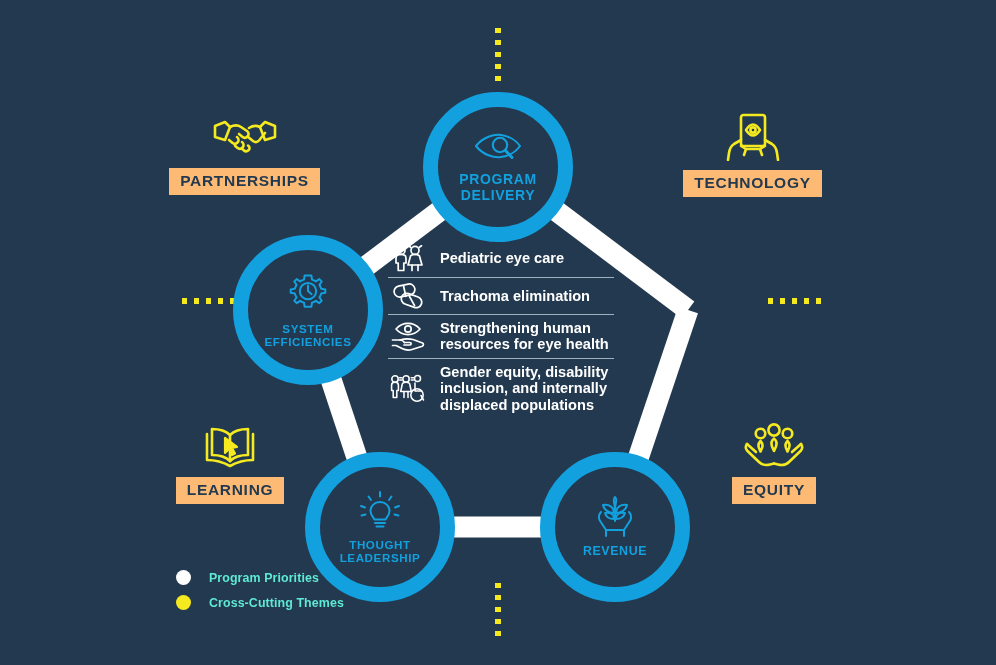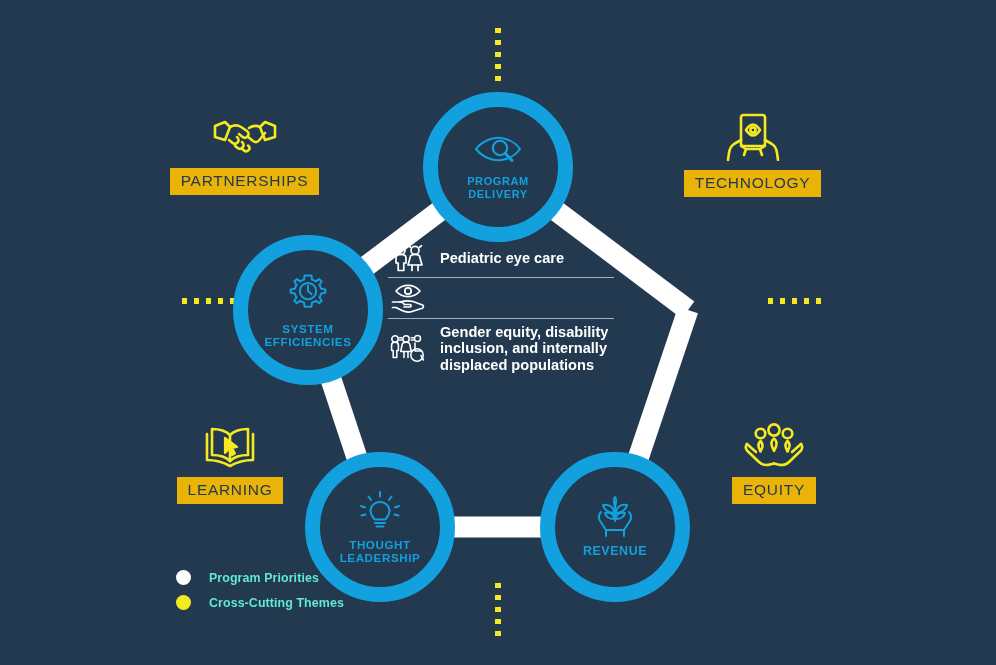--- a/index.html
+++ b/index.html
@@ -31,23 +31,23 @@
     font-weight:bold;
     letter-spacing:0.6px;
     line-height:1.12;
     margin-top:7px;
   }
 
   
   .theme{position:absolute;display:flex;flex-direction:column;align-items:center;}
   .theme .ico{line-height:0;}
   .theme .chip{
-    background:#eab308;
+    background:#fdba74;
     color:#23394f;
-    font-weight:normal;
+    font-weight:bold;
     font-size:15.5px;
     letter-spacing:0.7px;
     padding:5px 11px 6px 11px;
     margin-top:9px;
     white-space:nowrap;
     line-height:1;
   }
 
   
   #priority-list{
@@ -105,21 +105,21 @@
   </svg>
 
   <div class="node" style="left:423px;top:92px;width:150px;height:150px;border:15px solid #12a0de;">
     <span class="ico">
       <svg width="48" height="34" viewBox="0 0 48 34" fill="none" stroke="#12a0de" stroke-width="2.1" stroke-linecap="round" stroke-linejoin="round">
         <path d="M2 15 C9 6, 20 3, 27 4 C34 5, 42 9, 46 15 C42 21, 34 25, 27 26 C20 27, 9 24, 2 15 Z"></path>
         <circle cx="26" cy="14" r="7.2"></circle>
         <line x1="31.3" y1="19.4" x2="38" y2="26.5" stroke-width="3"></line>
       </svg>
     </span>
-    <span class="lbl" style="font-size:11px;">
+    <span class="lbl" style="font-size:14px;">
       <span>PROGRAM</span><br><span>DELIVERY</span>
     </span>
   </div>
 
 
   <div class="node" style="left:540px;top:452px;width:150px;height:150px;border:15px solid #12a0de;">
     <span class="ico">
       <svg width="42" height="42" viewBox="0 0 42 42" fill="none" stroke="#12a0de" stroke-width="2" stroke-linecap="round" stroke-linejoin="round">
         <path d="M21 25 L21 8"></path>
         <path d="M21 14 C21 7, 18 3, 21 1 C24 3, 21 7, 21 14 Z"></path>
@@ -245,31 +245,43 @@
           <path d="M18 13 C18 10.5, 20 9.3, 23 9.3 C26 9.3, 28 10.5, 28 13 L30 20 L16 20 L18 13 Z"></path>
           <path d="M20 20 L20 25.5"></path>
             <path d="M26 20 L26 25.5"></path>
           <path d="M18.6 2.3 L16.5 0.8"></path>
             <path d="M27.4 2.3 L29.5 0.8"></path>
         </svg>
       </span>
       <span class="ptxt">Pediatric eye care</span>
     </div>
 
+    <div class="prow">
+      <span class="pico">
+        <svg width="32" height="26" viewBox="0 0 32 26" fill="none" stroke="#ffffff" stroke-width="1.7" stroke-linecap="round" stroke-linejoin="round">
+          <rect x="2" y="2" width="21" height="11" rx="5.5" transform="rotate(-12 12.5 7.5)"></rect>
+          <line x1="11.5" y1="2.8" x2="13.8" y2="13.3"></line>
+          <rect x="9" y="12" width="21" height="11" rx="5.5" transform="rotate(20 19.5 17.5)"></rect>
+          <line x1="17.5" y1="13.5" x2="22.5" y2="22.5"></line>
+        </svg>
+      </span>
+      <span class="ptxt">Trachoma elimination</span>
+    </div>
 
     <div class="prow">
       <span class="pico">
         <svg width="34" height="30" viewBox="0 0 34 30" fill="none" stroke="#ffffff" stroke-width="1.7" stroke-linecap="round" stroke-linejoin="round">
           <path d="M5 8 C8.5 4, 13 2.3, 17 2.3 C21 2.3, 25.5 4, 29 8 C25.5 12, 21 13.7, 17 13.7 C13 13.7, 8.5 12, 5 8 Z"></path>
           <circle cx="17" cy="8" r="3.2"></circle>
           <path d="M1.5 19 L9 19 C11 19, 12.5 20, 13.5 21.5"></path>
           <path d="M13.5 21.5 L19 21.5 C20.5 21.5, 20.5 24, 19 24 L13 24"></path>
           <path d="M9 19 C13 17.8, 18 17.5, 22 18.5 L31.5 22 C32.8 22.5, 32.8 24.5, 31.3 25.2 L21 28.5 C18 29.4, 14 29, 11 27.5 L5 24.5 L1.5 24.5"></path>
         </svg>
       </span>
+      <span class="ptxt">Strengthening human resources for eye health</span>
     </div>
 
     <div class="prow">
       <span class="pico">
         <svg width="36" height="30" viewBox="0 0 36 30" fill="none" stroke="#ffffff" stroke-width="1.55" stroke-linecap="round" stroke-linejoin="round">
           <circle cx="5" cy="5" r="3.2"></circle>
           <path d="M1.6 11 C1.6 9.2, 3 8.3, 5 8.3 C7 8.3, 8.4 9.2, 8.4 11 L8.4 16.5 L6.8 16.5 L6.8 23.5 L3.2 23.5 L3.2 16.5 L1.6 16.5 Z"></path>
           <circle cx="16" cy="5" r="3.2"></circle>
           <path d="M12 11.5 C12 9.4, 13.8 8.3, 16 8.3 C18.2 8.3, 20 9.4, 20 11.5 L21.3 17.5 L10.7 17.5 Z"></path>
           <path d="M14 17.5 L14 23.5"></path>

